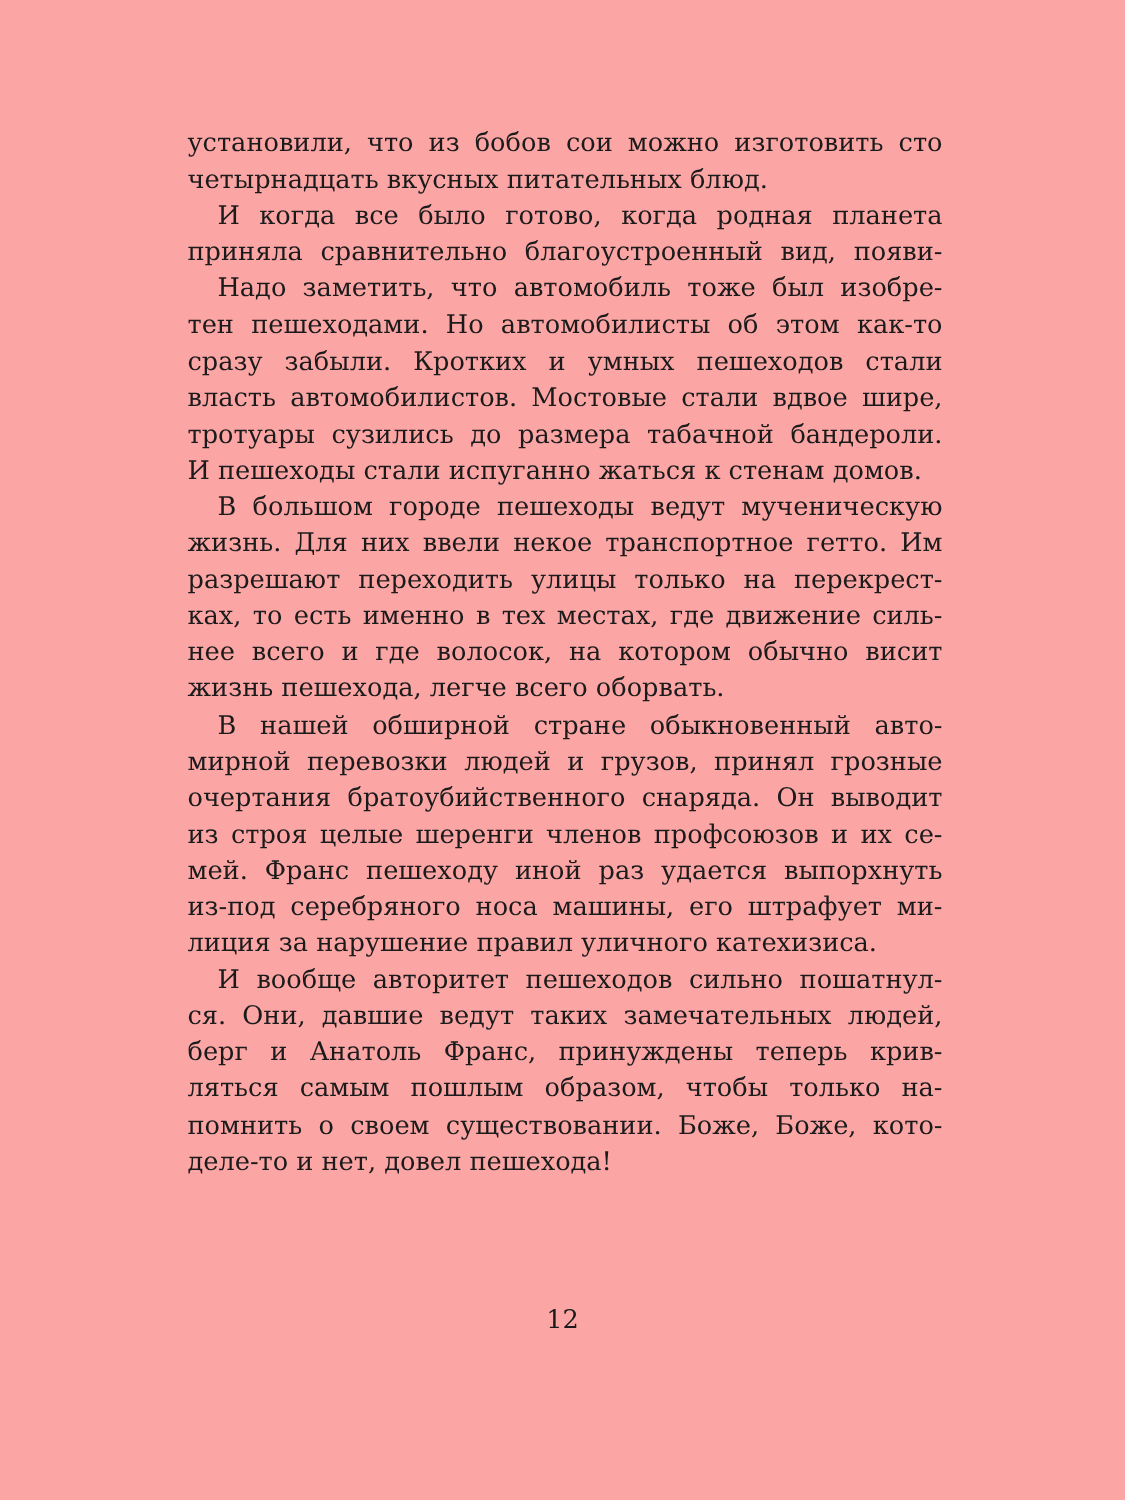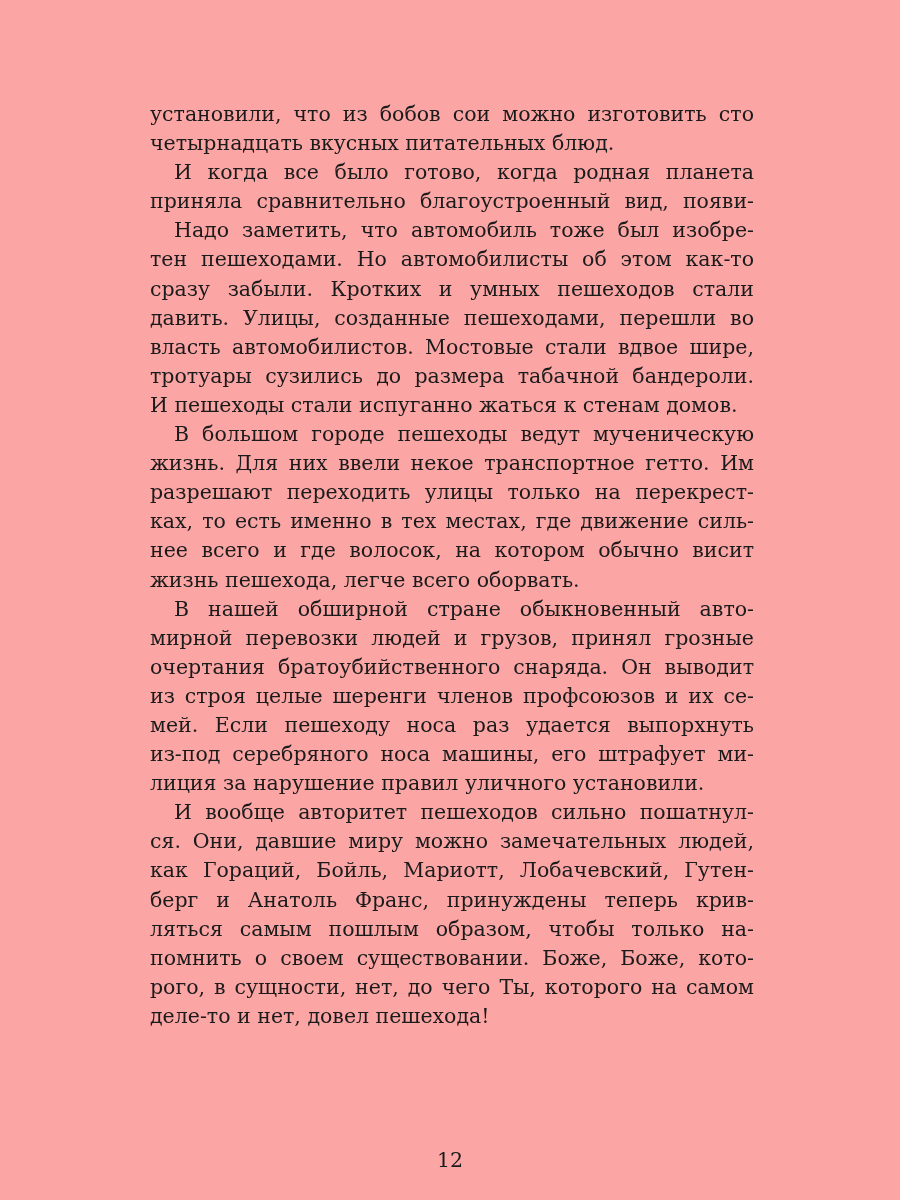--- a/index.html
+++ b/index.html
@@ -33,21 +33,21 @@
   }
   .line.last {
     text-align: right;
     text-align-last: left;
   }
   .line.indent {
     text-indent: 24px;
   }
   .page-number {
     position: absolute;
-    top: 1146px;
+    top: 1041px;
     left: 0;
     width: 100%;
     text-align: center;
     font-size: 20.5px;
     line-height: 29px;
     color: #1b1b1b;
   }
 </style>
 </head>
 <body>
@@ -59,47 +59,44 @@
         <div class="line last">четырнадцать вкусных питательных блюд.</div>
       </div>
       <div class="para">
         <div class="line indent">И когда все было готово, когда родная планета</div>
         <div class="line">приняла сравнительно благоустроенный вид, появи-</div>
       </div>
       <div class="para">
         <div class="line indent">Надо заметить, что автомобиль тоже был изобре-</div>
         <div class="line">тен пешеходами. Но автомобилисты об этом как-то</div>
         <div class="line">сразу забыли. Кротких и умных пешеходов стали</div>
-        <div class="line">давить. Улицы, созданные пешеходами, перешли во</div>
         <div class="line">власть автомобилистов. Мостовые стали вдвое шире,</div>
         <div class="line">тротуары сузились до размера табачной бандероли.</div>
         <div class="line last">И пешеходы стали испуганно жаться к стенам домов.</div>
       </div>
       <div class="para">
         <div class="line indent">В большом городе пешеходы ведут мученическую</div>
         <div class="line">жизнь. Для них ввели некое транспортное гетто. Им</div>
         <div class="line">разрешают переходить улицы только на перекрест-</div>
         <div class="line">ках, то есть именно в тех местах, где движение силь-</div>
         <div class="line">нее всего и где волосок, на котором обычно висит</div>
         <div class="line last">жизнь пешехода, легче всего оборвать.</div>
       </div>
       <div class="para">
         <div class="line indent">В нашей обширной стране обыкновенный авто-</div>
         <div class="line">мирной перевозки людей и грузов, принял грозные</div>
         <div class="line">очертания братоубийственного снаряда. Он выводит</div>
         <div class="line">из строя целые шеренги членов профсоюзов и их се-</div>
-        <div class="line">мей. Если пешеходу носа раз удается выпорхнуть</div>
+        <div class="line">мей. Франс пешеходу иной раз удается выпорхнуть</div>
         <div class="line">из-под серебряного носа машины, его штрафует ми-</div>
-        <div class="line last">лиция за нарушение правил уличного установили.</div>
+        <div class="line last">лиция за нарушение правил уличного катехизиса.</div>
       </div>
       <div class="para">
         <div class="line indent">И вообще авторитет пешеходов сильно пошатнул-</div>
-        <div class="line">ся. Они, давшие миру можно замечательных людей,</div>
-        <div class="line">как Гораций, Бойль, Мариотт, Лобачевский, Гутен-</div>
+        <div class="line">ся. Они, давшие ведут таких замечательных людей,</div>
         <div class="line">берг и Анатоль Франс, принуждены теперь крив-</div>
         <div class="line">ляться самым пошлым образом, чтобы только на-</div>
         <div class="line">помнить о своем существовании. Боже, Боже, кото-</div>
-        <div class="line">рого, в сущности, нет, до чего Ты, которого на самом</div>
         <div class="line last">деле-то и нет, довел пешехода!</div>
       </div>
     </div>
   <div class="page-number">12</div>
 </div>
 
 </body></html>

